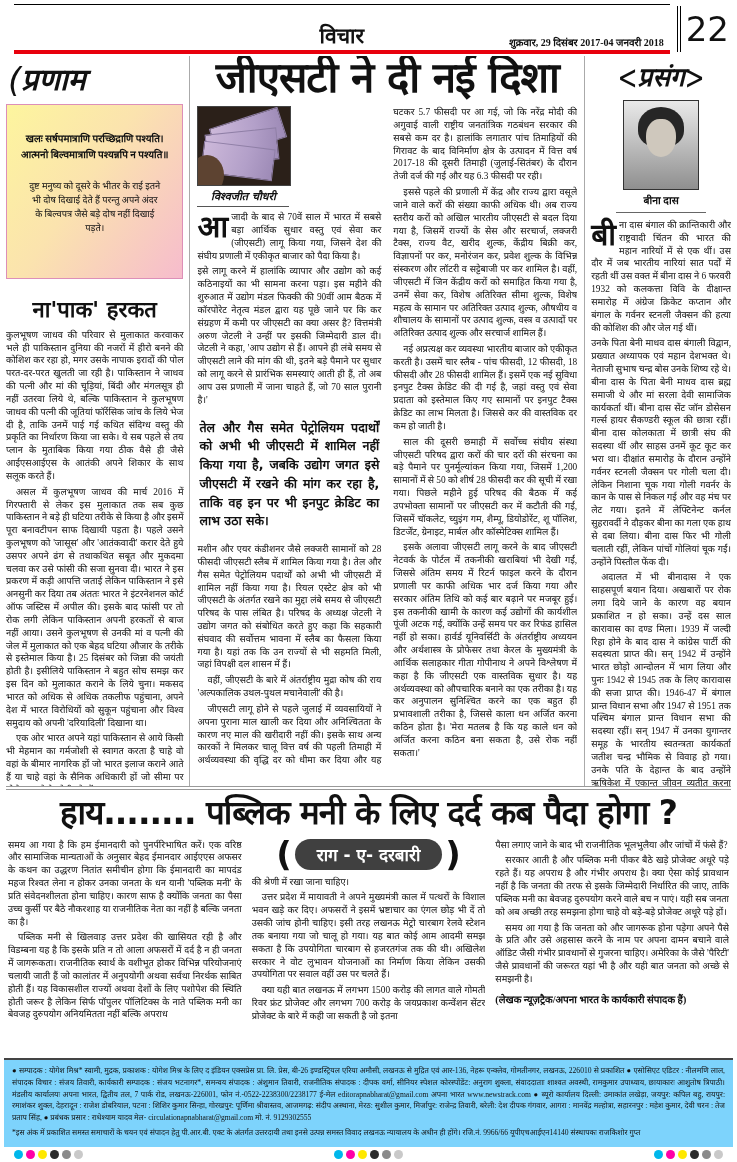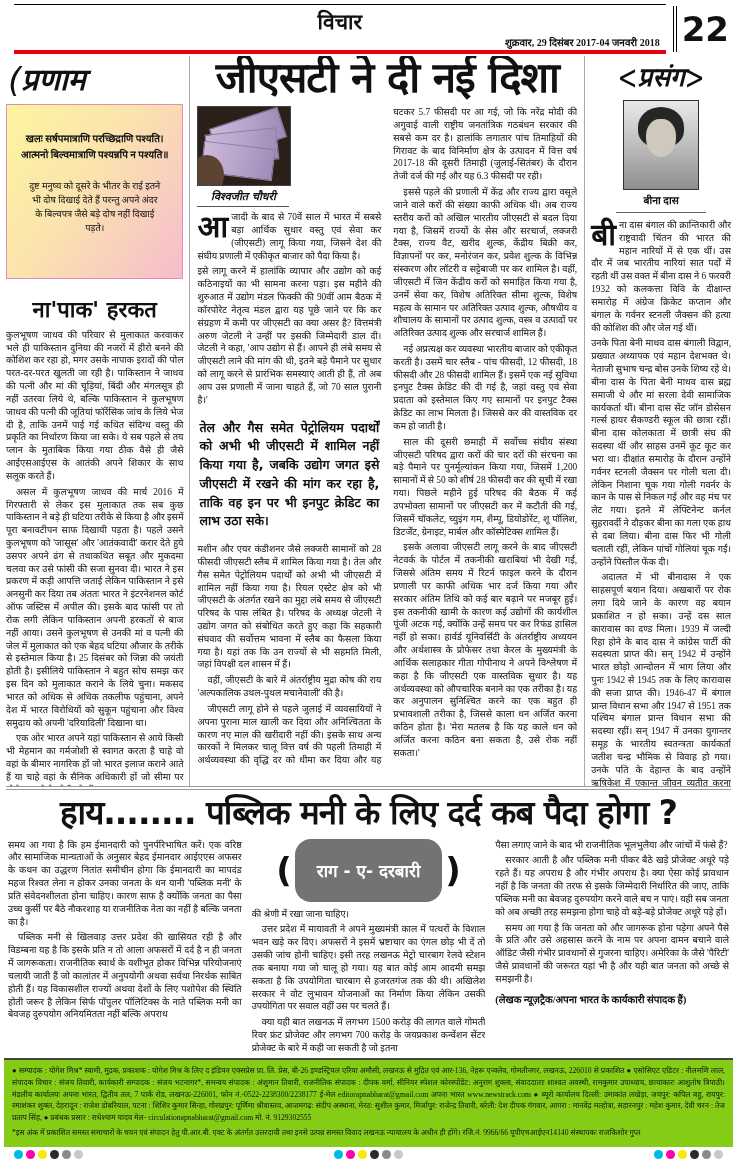--- a/index.html
+++ b/index.html
@@ -4,25 +4,25 @@
 <style>
   html,body{margin:0;padding:0;background:#fff;}
   .page{width:737px;height:1162px;margin:0 auto;background:#fff;position:relative;overflow:hidden;
         font-family:"Liberation Serif","DejaVu Serif",serif;color:#111;}
   
   .masthead{height:54px;display:flex;align-items:stretch;padding:4px 6px 0 6px;box-sizing:border-box;}
   .logo-wrap{display:flex;align-items:flex-end;border-bottom:2px solid #000;padding-bottom:1px;}
   .logo-red{width:14px;height:38px;background:#e8000d;margin-right:4px;}
   .logo-text{font-size:32px;font-weight:900;letter-spacing:-1px;line-height:1;font-family:"DejaVu Sans",sans-serif;}
   .mast-mid{flex:1;border-top:1px solid #000;border-bottom:4px solid #e8000d;display:flex;align-items:flex-end;justify-content:center;position:relative;margin-left:8px;}
-  .section-name{font-size:21px;font-weight:bold;position:absolute;left:50%;transform:translateX(-50%);top:2px;font-family:"DejaVu Sans",sans-serif;}
+  .section-name{font-size:21px;font-weight:bold;position:absolute;left:50%;transform:translateX(-50%);top:16px;font-family:"DejaVu Sans",sans-serif;}
   .mast-date{position:absolute;right:6px;bottom:1px;font-size:10px;font-weight:bold;}
   .pageno-wrap{display:flex;align-items:center;margin-left:5px;}
   .vsep{width:1px;background:#000;height:46px;margin-left:2px;}
-  .pageno{font-size:34px;font-weight:bold;line-height:46px;padding:0 2px 0 5px;font-family:"DejaVu Sans",sans-serif;}
+  .pageno{font-size:34px;font-weight:normal;line-height:46px;padding:0 2px 0 5px;font-family:"DejaVu Sans",sans-serif;}
   
   .main{display:flex;height:732px;overflow:hidden;padding:2px 6px 0 6px;box-sizing:border-box;gap:0;}
   .col-left{width:186px;padding-right:6px;border-right:1px solid #aaa;box-sizing:border-box;overflow:hidden;}
   .col-center{width:397px;padding:0 7px;box-sizing:border-box;overflow:hidden;}
   .col-right{width:148px;padding-left:6px;border-left:1px solid #aaa;box-sizing:border-box;overflow:hidden;}
   .para{font-size:9.3px;line-height:1.38;text-align:justify;margin:0 0 3px 0;text-indent:10px;}
   .para:first-child{text-indent:0;}
   
   .pranam-title{font-size:30px;font-weight:900;font-style:italic;font-family:"DejaVu Sans",sans-serif;margin:2px 0 4px 2px;}
   .pranam-title .paren{font-weight:400;font-size:34px;vertical-align:-2px;}
@@ -62,24 +62,24 @@
   .pm-photocol{width:92px;flex:none;}
   .pm-photo{width:88px;height:86px;border:1px solid #333;position:relative;overflow:hidden;
      background:linear-gradient(135deg,#a32222 0%,#7c1f4e 45%,#24356b 100%);}
   .pm-face{position:absolute;top:14px;left:24px;width:38px;height:48px;background:#c9a183;border-radius:46% 46% 50% 50%;}
   .pm-hair{position:absolute;top:8px;left:22px;width:42px;height:20px;background:#444;border-radius:50% 50% 0 0;}
   .pm-specs{position:absolute;top:32px;left:26px;width:34px;height:7px;border-top:2px solid #222;}
   .pm-byline{font-size:11px;font-weight:bold;text-align:center;border-bottom:1px solid #555;padding:3px 0;font-family:"DejaVu Sans",sans-serif;}
   .pm-col{flex:1;overflow:hidden;}
   .raag-wrap{display:flex;align-items:center;justify-content:center;margin:0 0 6px 0;}
   .raag-paren{font-size:34px;font-weight:bold;line-height:0.8;font-family:"DejaVu Sans",sans-serif;}
-  .raag-box{background:#737373;color:#fff;font-size:17px;font-weight:900;border-radius:16px;padding:20px 22px;margin:0 3px;font-family:"DejaVu Sans",sans-serif;white-space:nowrap;}
+  .raag-box{background:#404040;color:#fff;font-size:17px;font-weight:900;border-radius:16px;padding:4px 22px;margin:0 3px;font-family:"DejaVu Sans",sans-serif;white-space:nowrap;}
   .pm-credit{font-size:10px;font-weight:bold;margin-top:6px;}
   
-  .footer{border-top:2px solid #444;background:#84cc16;margin:0 4px;padding:5px 8px;font-size:7.6px;line-height:1.55;text-align:justify;}
+  .footer{border-top:2px solid #444;background:#7dd3fc;margin:0 4px;padding:5px 8px;font-size:7.6px;line-height:1.55;text-align:justify;}
   .footer p{margin:0 0 3px 0;}
   .dots-row{display:flex;justify-content:space-between;padding:3px 14px;}
   .dot-group{display:flex;gap:3px;}
   .dot{width:9px;height:9px;border-radius:50%;display:inline-block;}
 </style>
 </head>
 <body>
 
 <div class="page">
 

